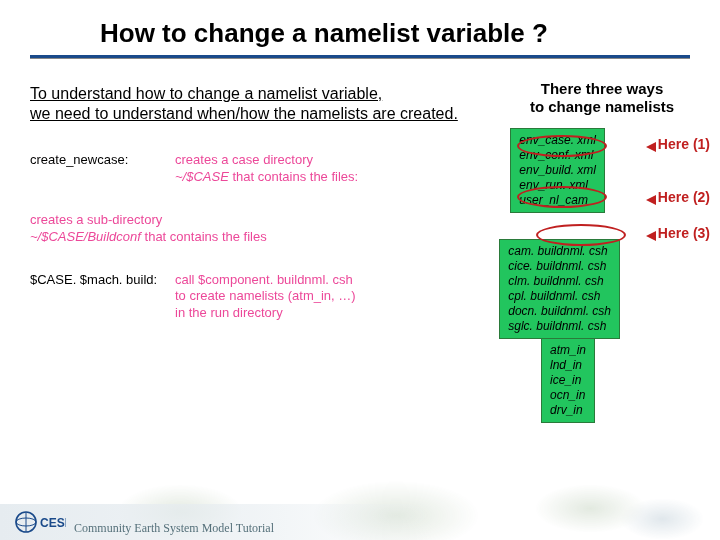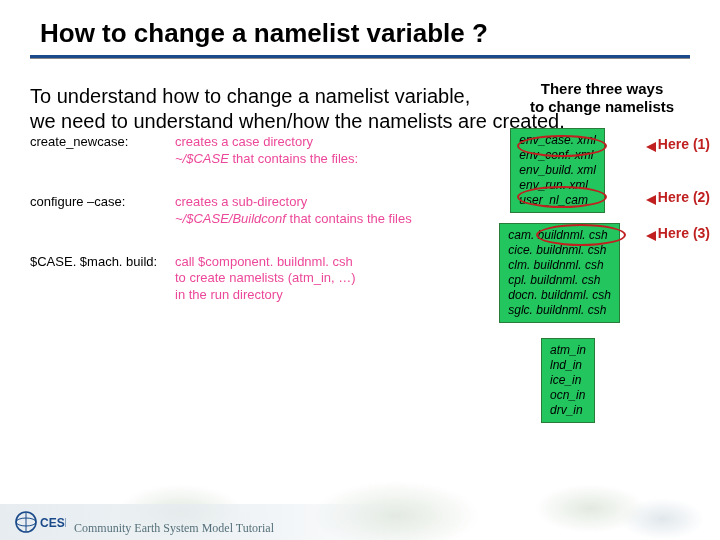--- a/index.html
+++ b/index.html
@@ -7,64 +7,65 @@
     width: 720px; height: 540px;
     font-family: Arial, Helvetica, sans-serif;
     background: #fff;
     position: relative;
     overflow: hidden;
   }
   .title {
     font-size: 26px;
     font-weight: bold;
     color: #000;
-    padding: 18px 0 6px 40px;
+    padding: 18px 0 6px 52px;
+    margin-left: 48px;
   }
   .title-underline {
     margin: 0 30px 0 30px;
     height: 3px;
     background: #1a4a8a;
     box-shadow: 0 1px 0 #888;
   }
   .content {
     position: absolute;
     top: 68px; left: 30px; right: 10px;
   }
   .intro { margin-top: 16px; }
-  .intro p { font-size: 20px; color: #000; line-height: 1.25; }
+  .intro p { font-size: 16px; color: #000; line-height: 1.25; text-decoration: underline; }
   .tagline {
     position: absolute;
     top: 12px; right: 8px;
     width: 200px;
     font-size: 15px; font-weight: bold;
     text-align: center;
     line-height: 1.2;
   }
-  .steps { }
+  .steps { margin-top: 28px; }
   .step { display: flex; margin-bottom: 26px; }
   .step-label {
     width: 145px; flex-shrink: 0;
     font-size: 13px; color: #000;
   }
   .step-desc {
     font-size: 13px; color: #ec4899;
     line-height: 1.3;
   }
   .ital { font-style: italic; }
   .filebox {
     position: absolute;
     border: 1.5px solid #2a7a3a;
     padding: 4px 8px;
     font-size: 12px;
     font-style: italic;
     line-height: 1.25;
     background: #22c55e;
   }
   .box1 { top: 60px; right: 105px; }
-  .box2 { top: 155px; right: 90px; }
+  .box2 { top: 171px; right: 90px; }
   .box3 { top: 270px; right: 115px; }
   .circ {
     position: absolute;
     border: 2px solid #c02020;
     border-radius: 50%;
     width: 90px; height: 22px;
   }
   .c1 { top: 67px; right: 103px; }
   .c2 { top: 118px; right: 103px; }
   .c3 { top: 156px; right: 84px; }
@@ -139,21 +140,20 @@
 
     <div class="step">
       <div class="step-label">create_newcase:</div>
       <div class="step-desc">
         <span>creates a case directory</span><br>
         <span class="ital">~/$CASE</span><span> that contains the files:</span>
       </div>
     </div>
 
     <div class="step">
-      <div class="step-label">configure –case:</div>
       <div class="step-desc">
         <span>creates a sub-directory</span><br>
         <span class="ital">~/$CASE/Buildconf</span><span> that contains the files</span>
       </div>
     </div>
 
     <div class="step">
       <div class="step-label">$CASE. $mach. build:</div>
       <div class="step-desc">
         <span>call $component. buildnml. csh</span><br>

